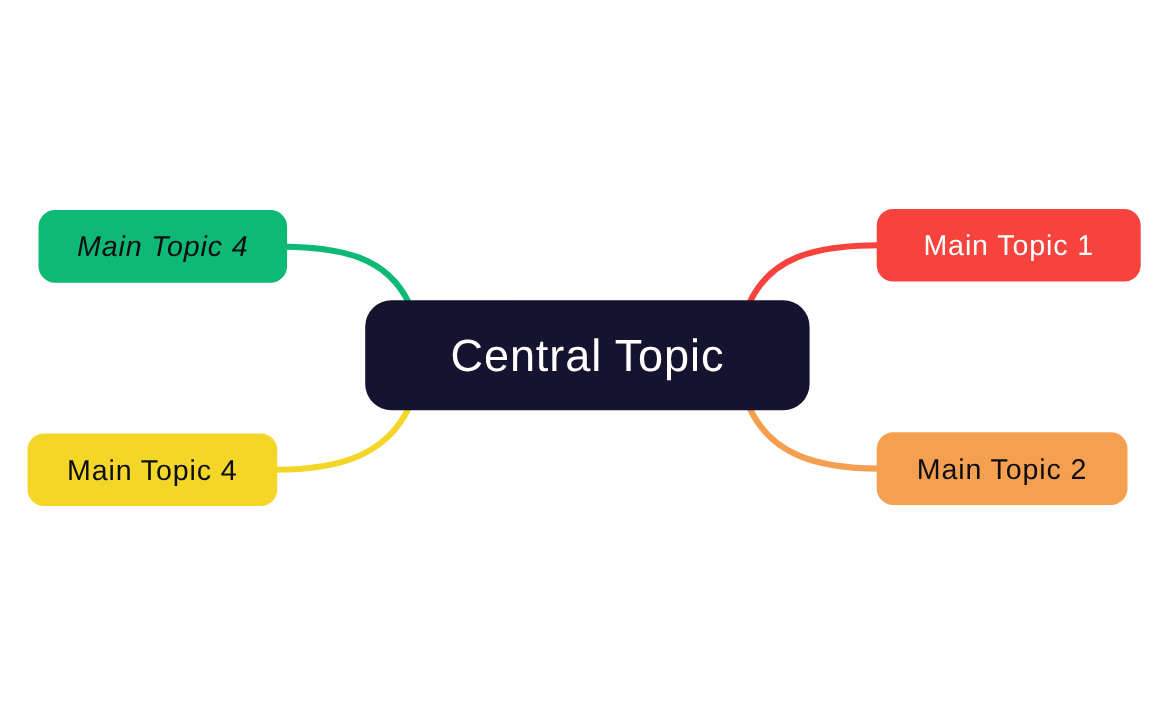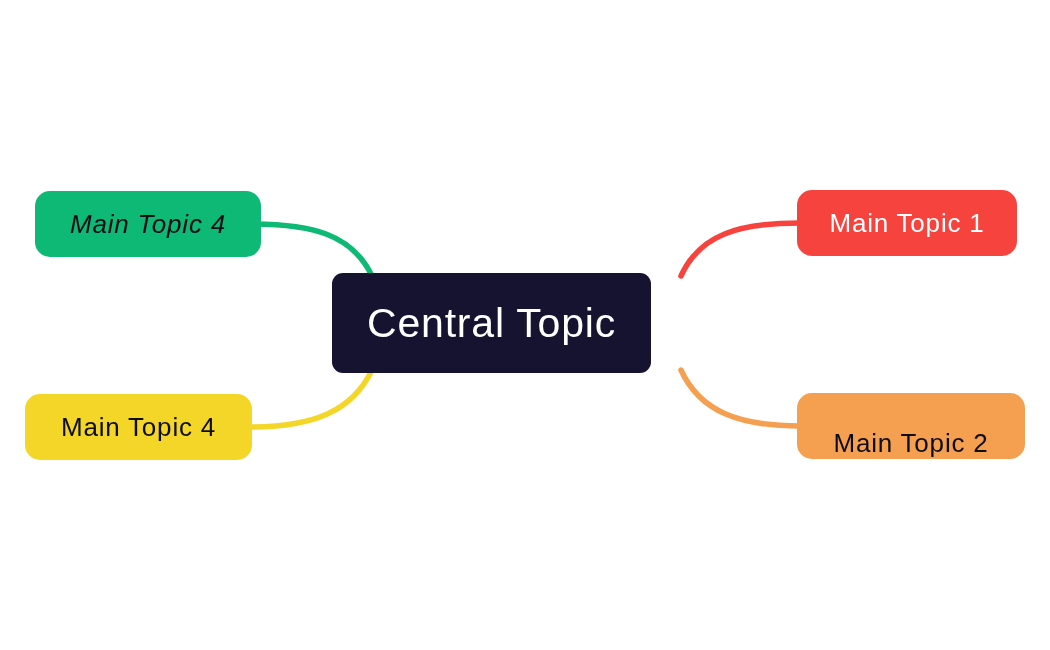--- a/index.html
+++ b/index.html
@@ -32,36 +32,36 @@
     align-items: center;
     justify-content: center;
     box-sizing: border-box;
     cursor: pointer;
     user-select: none;
     white-space: nowrap;
   }
   .node-central {
     left: 332px;
     top: 273px;
-    width: 319px;
+    width: 404px;
     height: 100px;
-    border-radius: 11px;
+    border-radius: 24px;
     font-size: 41px;
     font-weight: 500;
     letter-spacing: 0.8px;
     text-align: center;
   }
   .node-topic {
     height: 66px;
     border-radius: 15px;
     font-size: 26px;
     font-weight: 400;
     letter-spacing: 0.8px;
   }
-  .topic-1 { left: 797px; top: 190px; width: 220px; }
+  .topic-1 { left: 797px; top: 190px; width: 240px; }
   .topic-2 { left: 797px; top: 393px; width: 228px; }
   .topic-3 { left: 25px;  top: 394px; width: 227px; }
   .topic-4 { left: 35px;  top: 191px; width: 226px; font-style: italic; }
 </style>
 </head>
 <body>
 
 <div class="canvas" style="background-color: rgb(255, 255, 255);">
 
   <svg class="connector-layer" width="1050" height="650" viewBox="0 0 1050 650" xmlns="http://www.w3.org/2000/svg">
@@ -72,21 +72,21 @@
   </svg>
 
   <div class="node node-central" style="background-color: rgb(21, 19, 47); color: rgb(255, 255, 255);">
     <span>Central Topic</span>
   </div>
 
   <div class="node node-topic topic-1" style="background-color: rgb(246, 67, 61); color: rgb(255, 255, 255);">
     <span>Main Topic 1</span>
   </div>
 
-  <div class="node node-topic topic-2" style="background-color: rgb(245, 160, 80); color: rgb(13, 13, 21); align-items: flex-end;">
+  <div class="node node-topic topic-2" style="background-color: rgb(245, 160, 80); color: rgb(13, 13, 21);">
     <span>Main Topic 2</span>
   </div>
 
   <div class="node node-topic topic-3" style="background-color: rgb(243, 214, 40); color: rgb(13, 13, 21);">
     <span>Main Topic 4</span>
   </div>
 
   <div class="node node-topic topic-4" style="background-color: rgb(13, 185, 117); color: rgb(13, 13, 21);">
     <span>Main Topic 4</span>
   </div>

